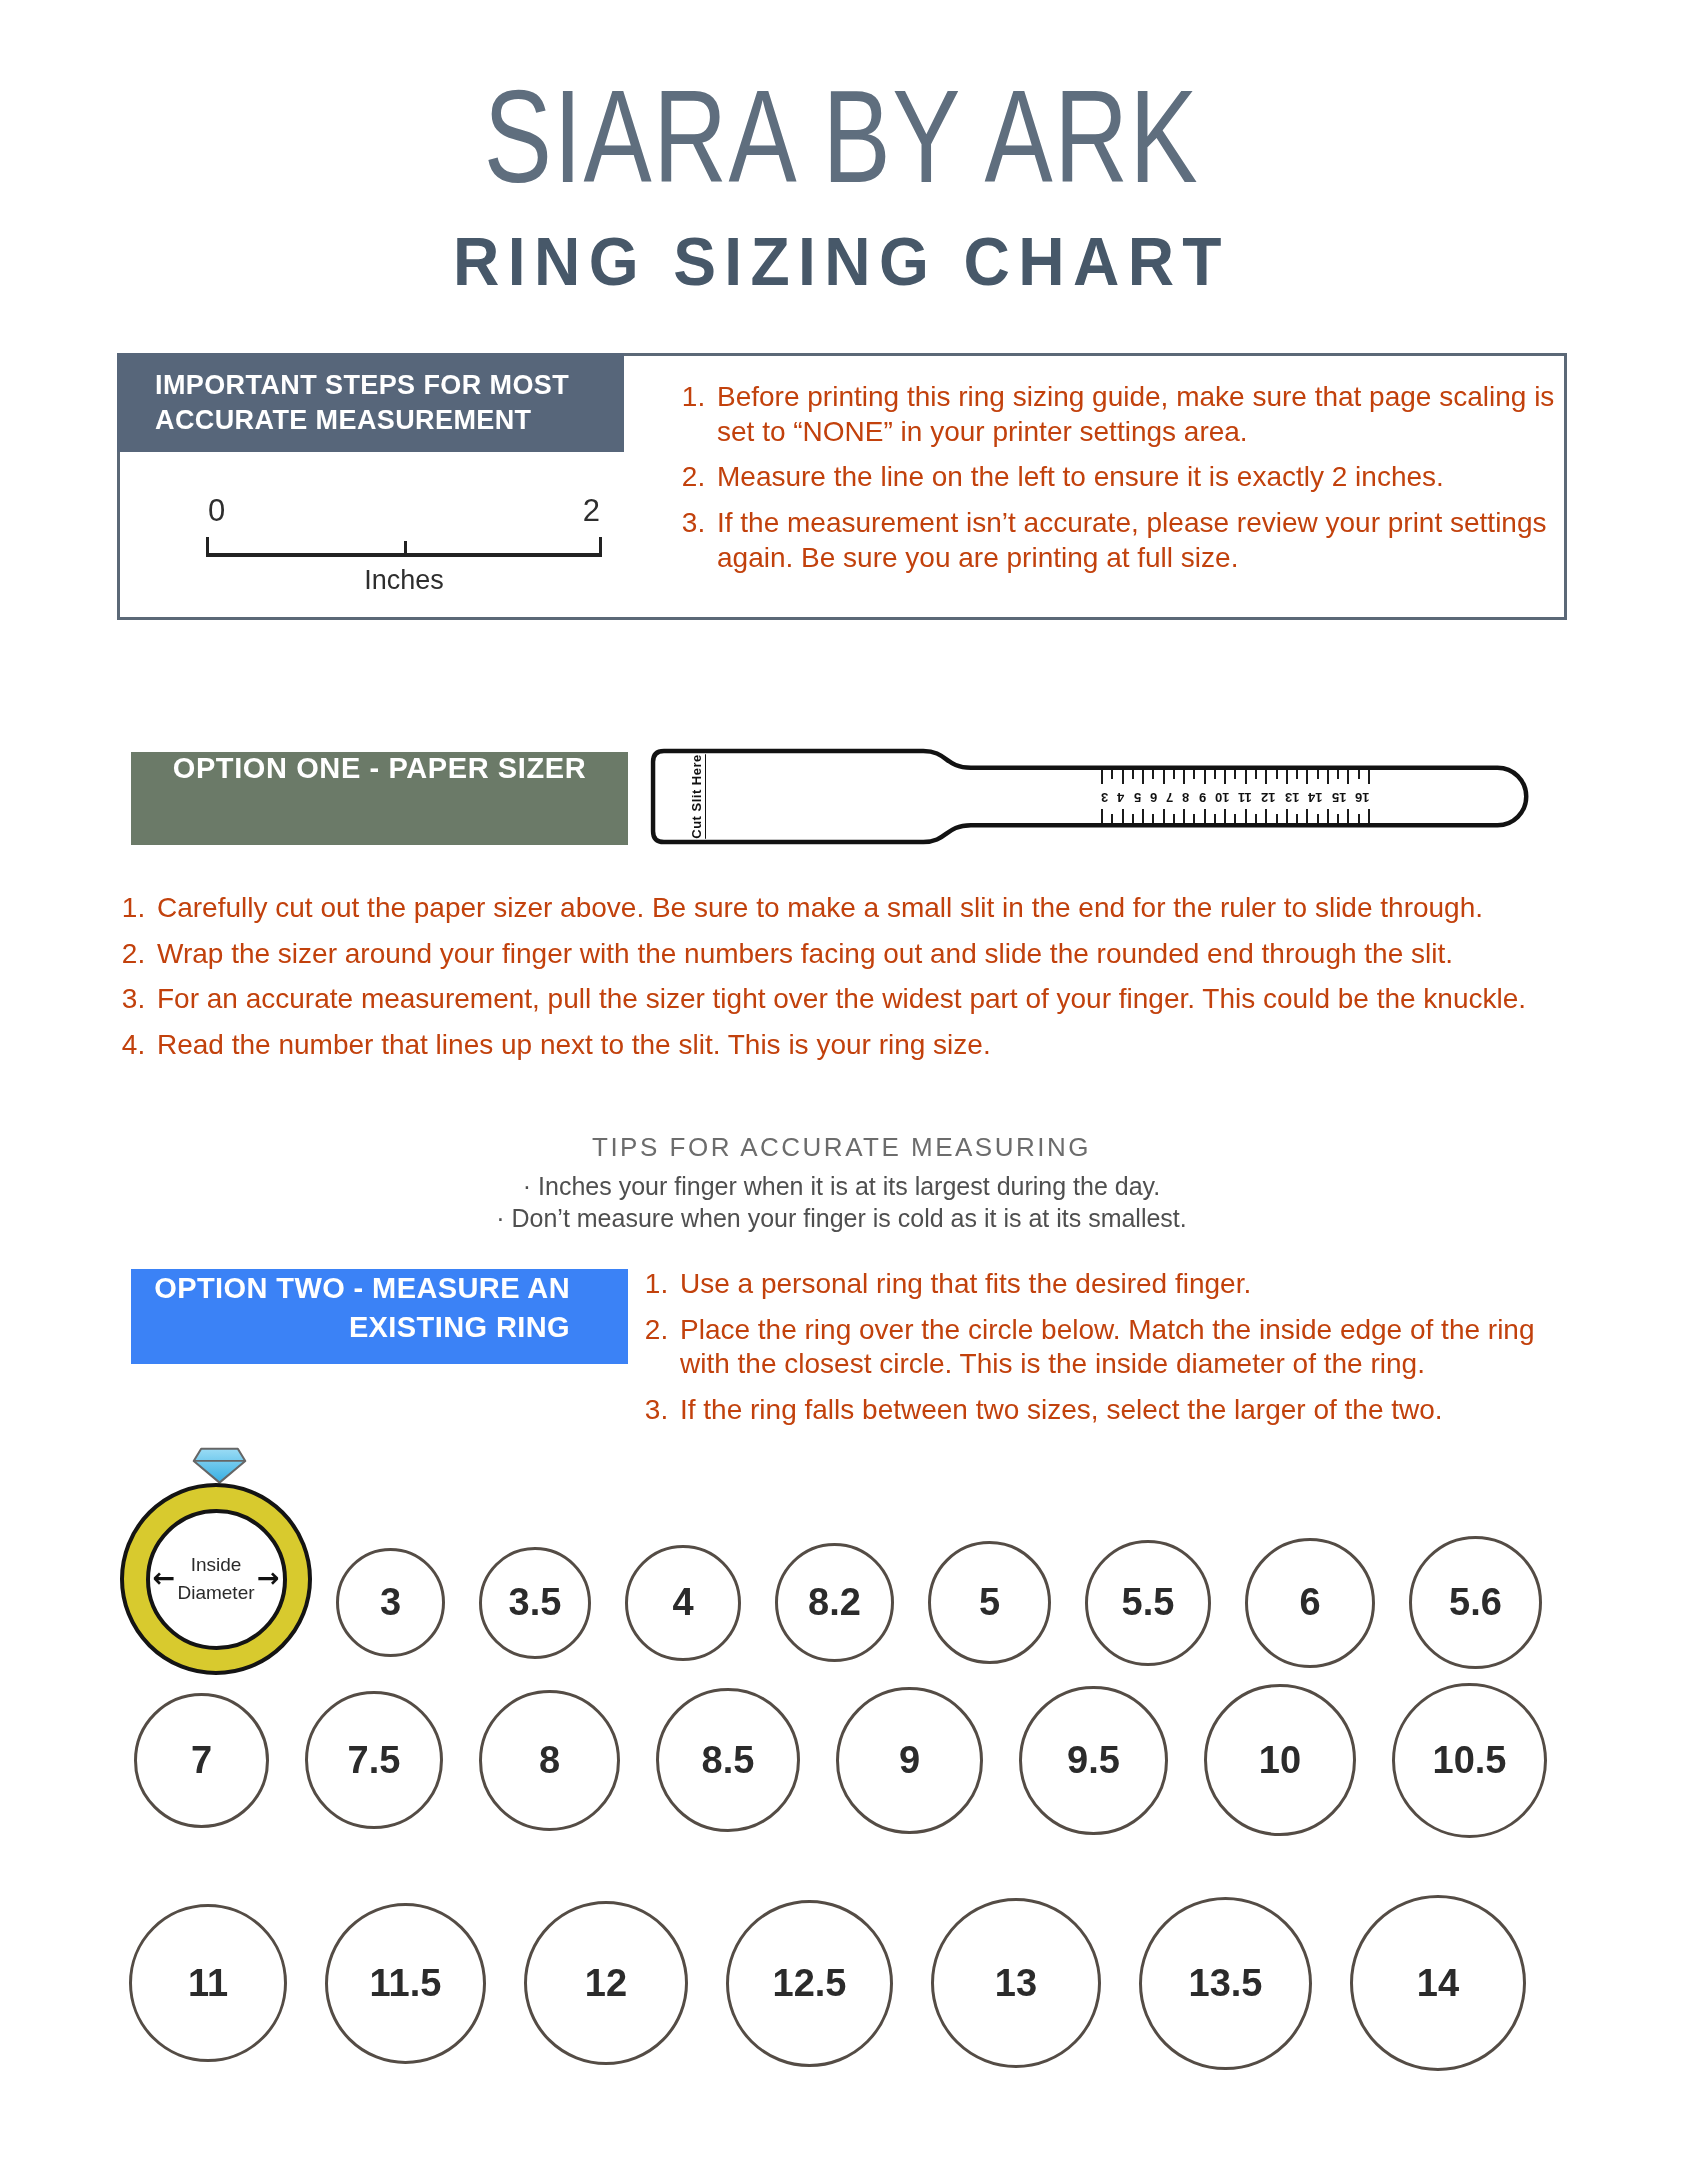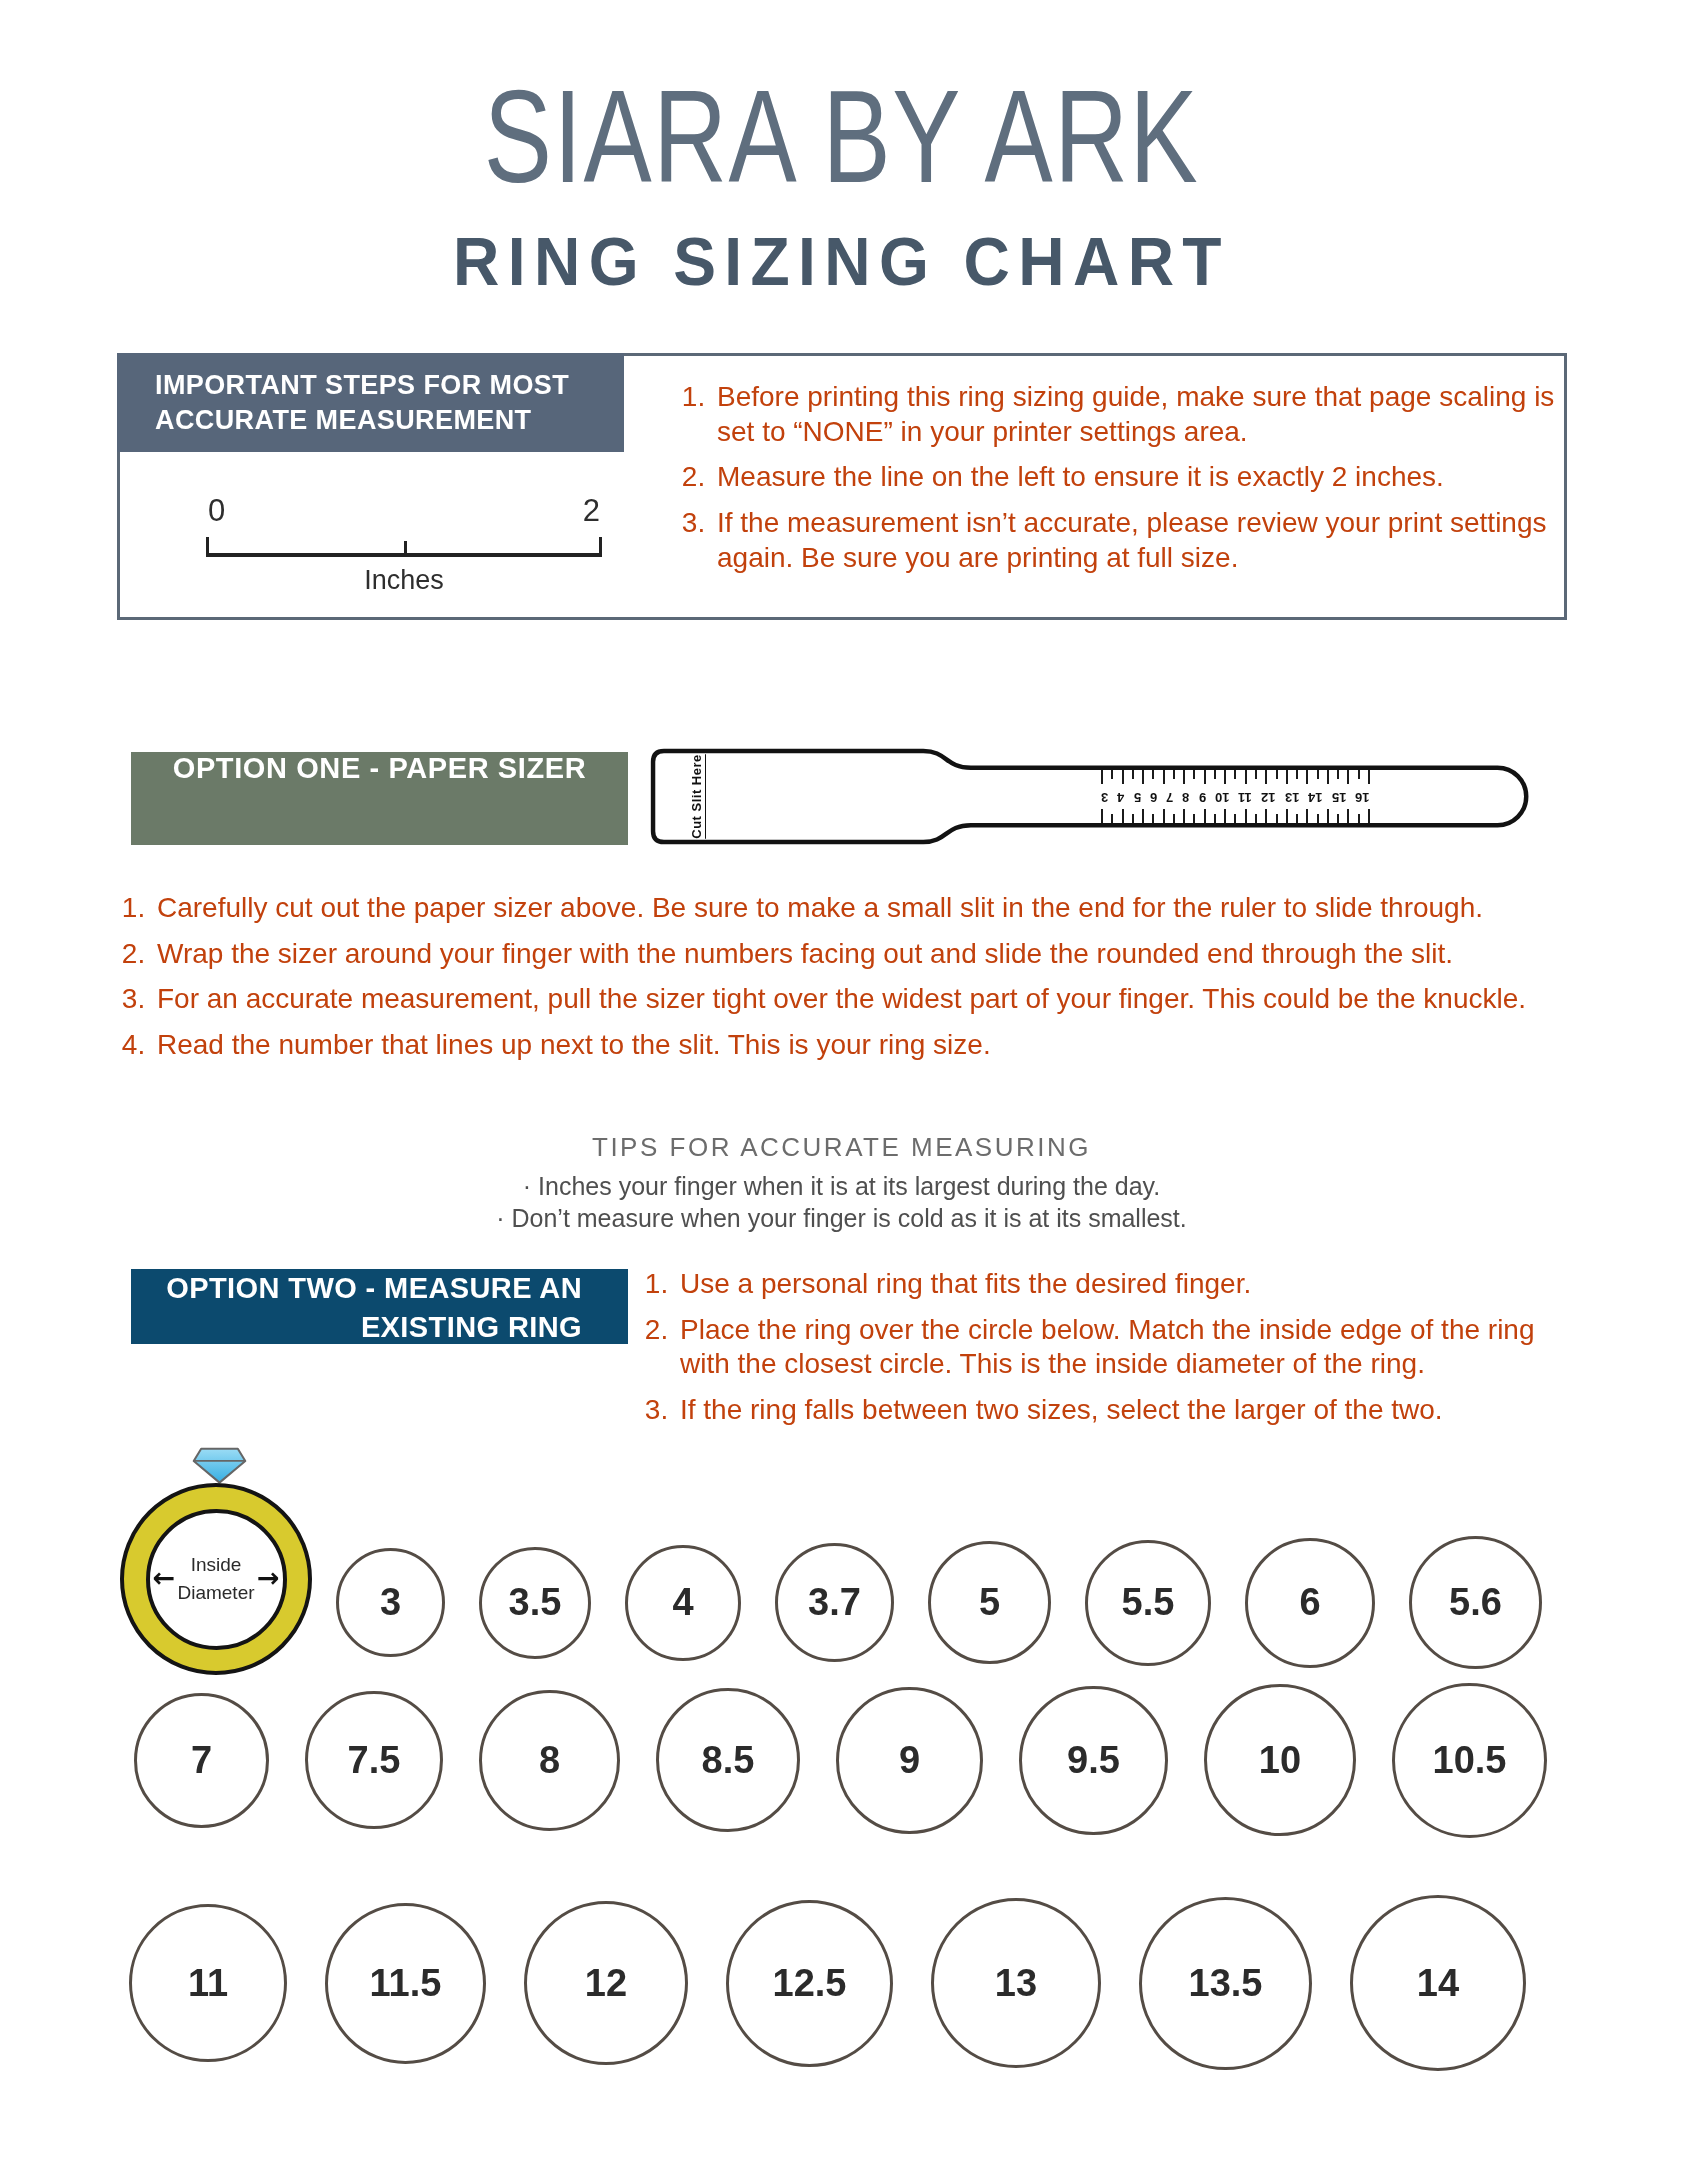--- a/index.html
+++ b/index.html
@@ -30,21 +30,21 @@
   .imp-steps{position:absolute;left:559px;top:24px;width:881px;}
 
   
   ol.steps{margin:0;padding-left:34px;font-size:28px;color:#c2410c;}
   ol.steps li{margin-bottom:11px;line-height:1.24;padding-left:4px;}
 
   
   .sec-label{position:absolute;left:131px;width:497px;color:#fff;font-weight:700;
              display:flex;flex-direction:column;justify-content:flex-start;box-sizing:border-box;}
   .sec-label.green{top:752px;height:93px;background:#6b7a68;align-items:center;font-size:29px;letter-spacing:0.6px;}
-  .sec-label.brown{top:1269px;height:75px;background:#0c4a6e;text-align:right;padding-right:46px;
+  .sec-label.brown{top:1269px;height:95px;background:#3b82f6;text-align:right;padding-right:58px;
                    font-size:29px;line-height:1.35;letter-spacing:0.4px;}
 
   
   .paper-sizer{position:absolute;left:648px;top:747px;width:911px;height:99px;}
   .paper-sizer svg{position:absolute;left:0;top:0;}
   .cut-slit{position:absolute;left:10px;top:10px;width:77px;height:79px;display:flex;align-items:center;
             justify-content:center;transform:rotate(-90deg);font-size:13px;font-weight:700;color:#111;
             letter-spacing:0.5px;text-decoration:underline;text-underline-offset:4px;white-space:nowrap;}
   .sizer-scale{position:absolute;left:453px;top:23px;width:269px;height:53px;}
   .ticks{position:absolute;left:0;width:100%;display:flex;justify-content:space-between;}
@@ -255,21 +255,21 @@
         <div class="size-circle" style="width: 109px; height: 109px;">
           <span>3</span>
         </div>
         <div class="size-circle" style="width: 112px; height: 112px;">
           <span>3.5</span>
         </div>
         <div class="size-circle" style="width: 116px; height: 116px;">
           <span>4</span>
         </div>
         <div class="size-circle" style="width: 119px; height: 119px;">
-          <span>3.7</span>
+          <span>8.2</span>
         </div>
         <div class="size-circle" style="width: 123px; height: 123px;">
           <span>5</span>
         </div>
         <div class="size-circle" style="width: 126px; height: 126px;">
           <span>5.5</span>
         </div>
         <div class="size-circle" style="width: 130px; height: 130px;">
           <span>6</span>
         </div>

